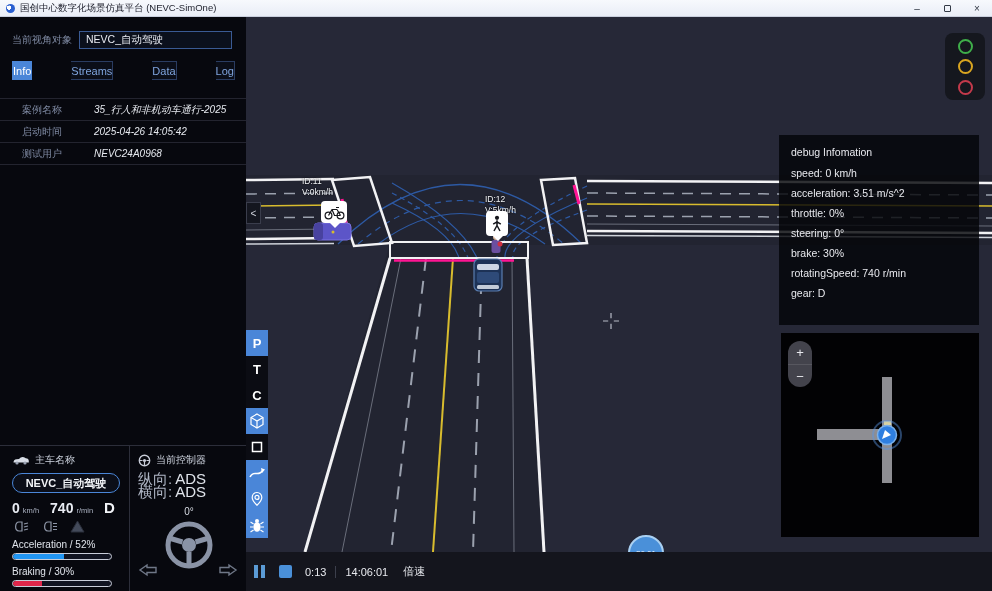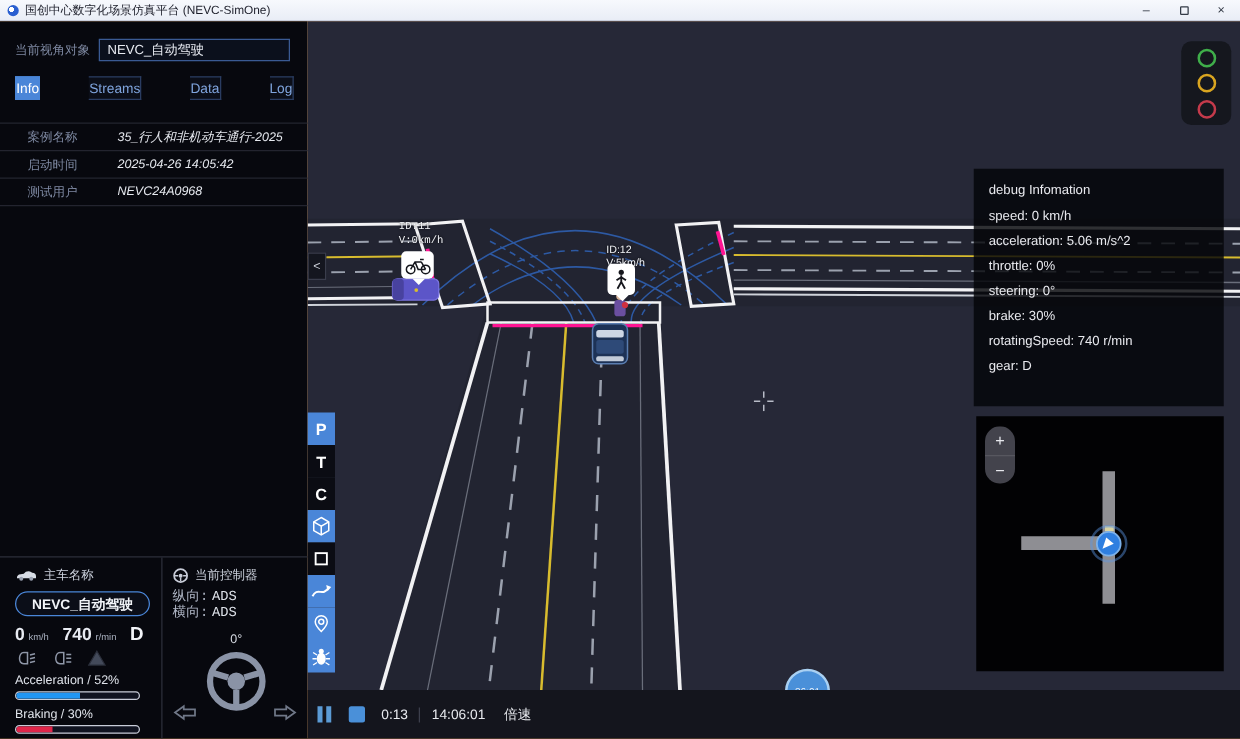--- a/index.html
+++ b/index.html
@@ -1,18 +1,18 @@
 <!DOCTYPE html>
 <html><head>
 <meta charset="utf-8">
 <style>
   * { margin:0; padding:0; box-sizing:border-box; }
   html,body { width:992px; height:591px; overflow:hidden; background:#000; }
   body { font-family:"Liberation Sans", sans-serif; }
-  .app { position:relative; width:992px; height:591px; background:#fdba74; }
+  .app { position:relative; width:992px; height:591px; background:#701a75; }
 
   
   .titlebar { height:17px; background:linear-gradient(#f7f9fd,#e9edf6); display:flex; align-items:center; padding-left:6px; border-bottom:1px solid #c9cfdd; }
   .app-logo { width:9px; height:9px; border-radius:50%; background:radial-gradient(circle at 35% 40%, #ffffff 0 25%, #2a5fd0 28% 100%); margin-right:5px; flex:0 0 auto; }
   .app-title { font-size:9.5px; color:#1c1e2a; white-space:nowrap; }
   .win-controls { margin-left:auto; display:flex; height:100%; }
   .win-btn { width:30px; height:100%; display:flex; align-items:center; justify-content:center; font-size:10px; color:#333a46; }
   .max-box { width:7px; height:7px; border:1px solid #333a46; border-radius:1px; }
 
   
@@ -45,21 +45,21 @@
   .speed-row { margin-top:6px; display:flex; align-items:baseline; gap:3px; color:#e8ebf2; }
   .big-num { font-size:14px; font-weight:bold; }
   .small-unit { font-size:7.5px; color:#aab1c0; }
   .gear { margin-left:8px; font-size:15px; font-weight:bold; color:#f2f4f8; }
   .lamp-row { margin-top:4px; display:flex; align-items:center; gap:12px; }
   .bar-label { margin-top:6px; font-size:10px; color:#dfe3ea; }
   .bar-track { margin-top:3px; width:100px; height:7px; border:1px solid #c8ccd8; border-radius:4px; background:#101320; overflow:hidden; }
   .bar-fill { height:100%; border-radius:4px 0 0 4px; }
   .bar-fill.blue { background:#2196f3; }
   .bar-fill.red { background:#e0264a; }
-  .ctrl-rows { margin-top:5px; font-size:11px; color:#aeb5c4; line-height:13px;font-family:Liberation Mono, monospace; }
+  .ctrl-rows { margin-top:5px; font-size:15px; color:#aeb5c4; line-height:13px; }
   .ctrl-rows b { color:#dfe3ea; font-weight:normal; margin-left:3px; }
   .steer-angle { margin-top:8px; text-align:center; font-size:10px; color:#d6dae2; }
   .wheel-wrap { display:flex; justify-content:center; margin-top:2px; }
   .arrow-left { position:absolute; left:8px; bottom:14px; }
   .arrow-right { position:absolute; right:8px; bottom:14px; }
 
   
   .scene svg.roadmap { position:absolute; left:0; top:0; }
   .collapse-btn { position:absolute; left:0; top:185px; width:15px; height:22px; background:#14161f; border:1px solid #3a3d4c; color:#cfd3dc; font-size:10px; display:flex; align-items:center; justify-content:center; }
   .toolbar { position:absolute; left:0; top:313px; width:22px; }
@@ -327,21 +327,21 @@
           </div>
           <div class="tool-btn blue">
             <svg width="16" height="15" viewBox="0 0 16 15">
                 <ellipse cx="8" cy="9" rx="3.6" ry="4.8" fill="#fff"></ellipse>
                 <circle cx="8" cy="3" r="2" fill="#fff"></circle>
                 <path d="M4.6 6 L1.5 4 M4.4 9 H1 M4.6 12 L1.5 14 M11.4 6 L14.5 4 M11.6 9 H15 M11.4 12 L14.5 14" stroke="#fff" stroke-width="1.1"></path>
               </svg>
           </div>
         </div>
 
-        <div class="actor-label" style="left:73px; top:159px;font-family:Liberation Mono, monospace;">
+        <div class="actor-label" style="left:56px; top:159px;">
           <div>ID:11</div>
           <div>V:0km/h</div>
         </div>
         <div class="bubble cyclist">
           <svg width="21" height="15" viewBox="0 0 21 15">
               <circle cx="4.5" cy="10.5" r="3.4" fill="none" stroke="#15161c" stroke-width="1.2"></circle>
               <circle cx="16.5" cy="10.5" r="3.4" fill="none" stroke="#15161c" stroke-width="1.2"></circle>
               <path d="M4.5 10.5 L8 4.5 H13 M8 4.5 L10.5 10.5 L16.5 10.5 M13 4.5 L16.5 10.5 M12 2.5 h3" fill="none" stroke="#15161c" stroke-width="1.2"></path>
             </svg>
         </div>
@@ -352,21 +352,21 @@
         <div class="bubble ped">
           <svg width="12" height="18" viewBox="0 0 12 18">
               <circle cx="6" cy="2.8" r="2.1" fill="#15161c"></circle>
               <path d="M6 5.2 L6 10.5 M6 6.8 L2.2 9.2 M6 6.8 L9.8 9.2 M6 10.5 L3 16 M6 10.5 L9 16" fill="none" stroke="#15161c" stroke-width="1.5"></path>
             </svg>
         </div>
 
         <div class="debug-panel">
           <div class="debug-title">debug Infomation</div>
           <div class="debug-line">speed: 0 km/h</div>
-          <div class="debug-line">acceleration: 5.06 m/s^2</div>
+          <div class="debug-line">acceleration: 3.51 m/s^2</div>
           <div class="debug-line">throttle: 0%</div>
           <div class="debug-line">steering: 0°</div>
           <div class="debug-line">brake: 30%</div>
           <div class="debug-line">rotatingSpeed: 740 r/min</div>
           <div class="debug-line">gear: D</div>
         </div>
 
         <div class="minimap">
           <svg width="198" height="204" viewBox="0 0 198 204">
             <rect x="101" y="44" width="10" height="106" fill="#8e8e93"></rect>

